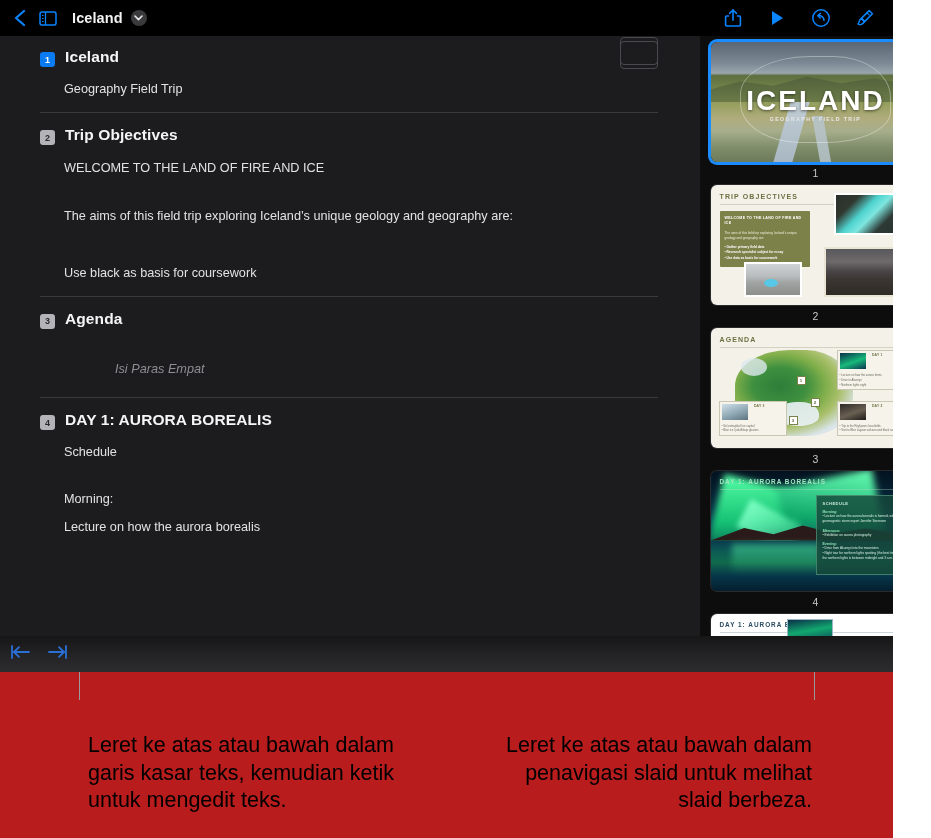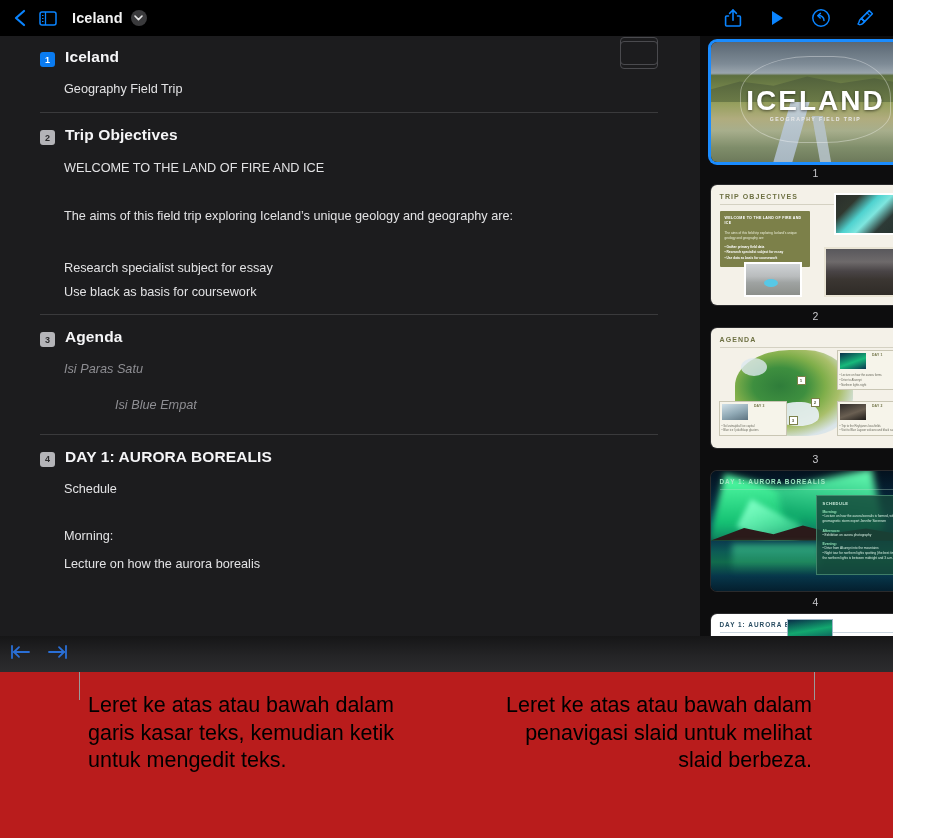--- a/index.html
+++ b/index.html
@@ -158,21 +158,21 @@
   .s4 .bl{ font-size:3.2px; color:#d6efe2; line-height:1.65; }
 
   
   .s5{ background:#ffffff; padding:7px 9px; position:relative; }
   .s5 .hd{ font-size:6.4px; font-weight:800; color:#2a4d62; letter-spacing:1px; }
   .s5 .rule{ position:absolute; left:9px; right:9px; top:18px; height:1px; background:#c9d5de; }
   .s5 .mini{ position:absolute; left:76px; top:5px; width:46px; height:26px;
       background:linear-gradient(170deg,#0a2f4a,#12a86f 45%,#0b3550 100%); border:1px solid #9fb6c6; }
 
   
-  .caption{ position:absolute; font-size:21.5px; line-height:1.28; color:#000; }
+  .caption{ position:absolute; font-size:21.5px; line-height:1.28; color:#000;margin-top:40px; }
   .cap-left{ left:88px; top:692px; width:340px; text-align:left; }
   .cap-right{ left:492px; top:692px; width:320px; text-align:right; }
   .leader{ position:absolute; width:1px; background:#9a9a9a; }
 </style>
 </head>
 <body>
 
 <div id="root">
 
   <div class="app">
@@ -267,37 +267,35 @@
       <div class="h-row">
         <span class="badge norm">2</span>
         <span class="slide-title">Trip Objectives</span>
       </div>
       <div style="height:14px"></div>
       <div class="body-line">WELCOME TO THE LAND OF FIRE AND ICE</div>
       <div style="height:29px"></div>
       <div class="body-line">The aims of this field trip exploring Iceland’s unique geology and geography are:</div>
       <div style="height:29px"></div>
       <div style="height:5px"></div>
-      <div class="body-line">Research specialist subject for essay</div>
       <div style="height:5px"></div>
       <div class="body-line">Use black as basis for coursework</div>
       <div style="height:13px"></div>
       <div class="divider"></div>
 
       <div style="height:13px"></div>
       <div class="h-row">
         <span class="badge norm">3</span>
         <span class="slide-title">Agenda</span>
       </div>
       <div style="height:13px"></div>
-      <div class="body-line dim" style="padding-left:64px">Isi Paras Satu</div>
       <div style="height:6px"></div>
       <div style="height:6px"></div>
       <div style="height:6px"></div>
-      <div class="body-line dim" style="padding-left:115px">Isi Blue Empat</div>
+      <div class="body-line dim" style="padding-left:115px">Isi Paras Empat</div>
       <div style="height:6px"></div>
       <div style="height:13px"></div>
       <div class="divider"></div>
 
       <div style="height:13px"></div>
       <div class="h-row">
         <span class="badge norm">4</span>
         <span class="slide-title">DAY 1: AURORA BOREALIS</span>
         <span class="thumb-mini" style="top:1px">
           <span class="art-aurora"></span>

